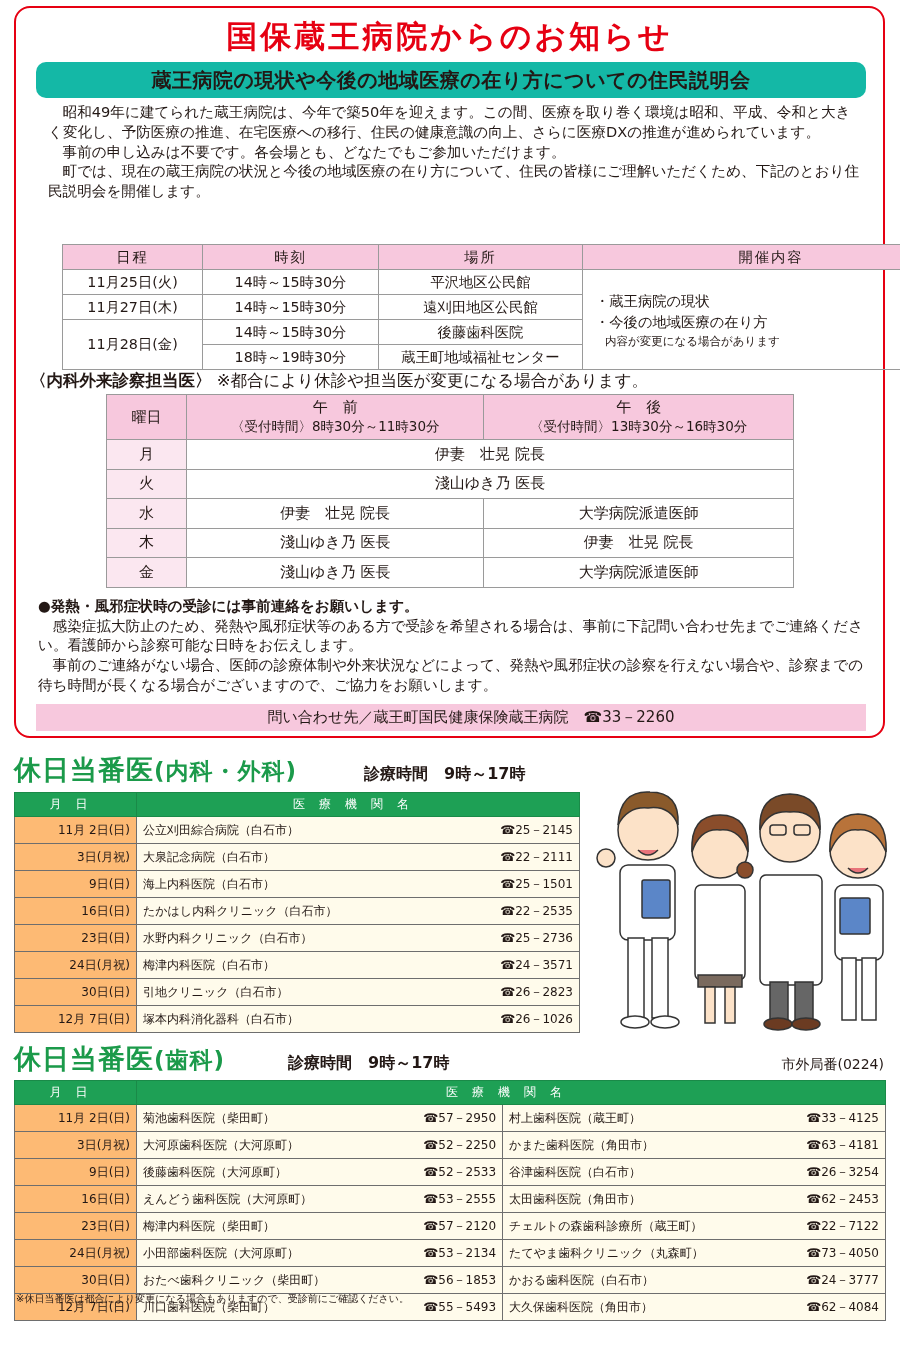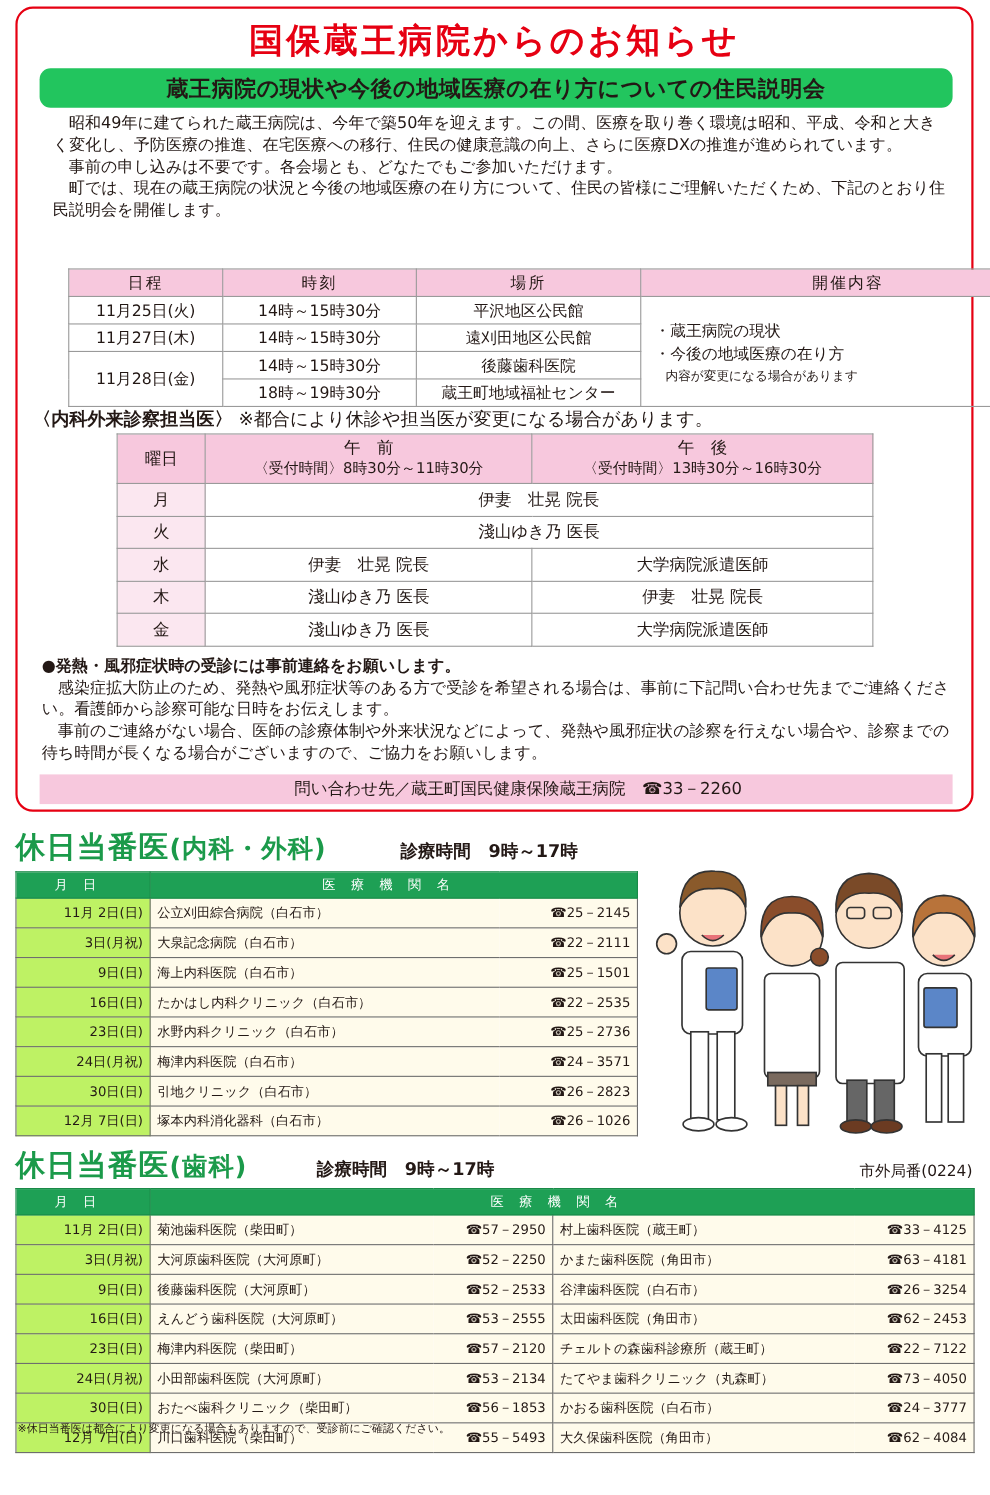--- a/index.html
+++ b/index.html
@@ -10,21 +10,21 @@
   .notice {
     position: absolute; left: 14px; top: 6px; width: 871px; height: 732px;
     border: 2px solid #e60012; border-radius: 16px; background: #fff;
   }
   .notice-title {
     position: absolute; left: 0; right: 0; top: 8px; text-align: center;
     font-size: 31px; font-weight: bold; color: #e60012; letter-spacing: 3px;
   }
   .notice-subtitle {
     position: absolute; left: 20px; width: 830px; top: 54px; height: 36px;
-    background: #22c55e; border-radius: 10px; text-align: center;
+    background: #14b8a6; border-radius: 10px; text-align: center;
     font-size: 20px; font-weight: bold; line-height: 36px; color: #231815; letter-spacing: 0.5px;
   }
   .intro { position: absolute; left: 32px; width: 815px; top: 94px; font-size: 14.6px; line-height: 19.8px; }
   .intro p { text-indent: 1em; }
 
   table { border-collapse: collapse; }
   .sched { position: absolute; left: 60px; top: 226px; width: 750px; font-size: 14.3px; }
   .sched th, .sched td { border: 1px solid #9a9a9a; text-align: center; height: 25px; font-weight: normal; }
   .sched th { background: #f7c8dd; letter-spacing: 2px; }
   .sched td.content { text-align: left; padding-left: 12px; vertical-align: middle; line-height: 21px; }
@@ -49,21 +49,21 @@
 
   
   .h-title { position: absolute; font-size: 27px; font-weight: bold; color: #1b9a4a; letter-spacing: 1px; }
   .h-title .paren { font-size: 23px; }
   .h-hours { position: absolute; font-size: 16px; font-weight: bold; color: #231815; }
   .area-code { position: absolute; right: 16px; top: 1056px; font-size: 14px; }
 
   .htable { position: absolute; font-size: 12px; }
   .htable th { background: #1ea055; color: #fff; font-weight: normal; height: 24px; letter-spacing: 14px; border: 1px solid #1a8a48; }
   .htable td { border: 1px solid #6e6e6e; height: 27px; background: #fffbeb; white-space: nowrap; }
-  .htable td.date { background: #bef264; text-align: right; padding-right: 6px; }
+  .htable td.date { background: #fdba74; text-align: right; padding-right: 6px; }
   .htable td.name { padding-left: 6px; text-align: left; }
   .htable td.tel { text-align: right; padding-right: 6px; }
   .htable td.name.nob { border-right: none; }
   .htable td.tel.nob { border-left: none; }
 
   .t1 { left: 14px; top: 792px; width: 566px; }
   .t2 { left: 14px; top: 1080px; width: 872px; }
 
   .illustration { position: absolute; left: 590px; top: 770px; width: 305px; height: 270px; }
 

